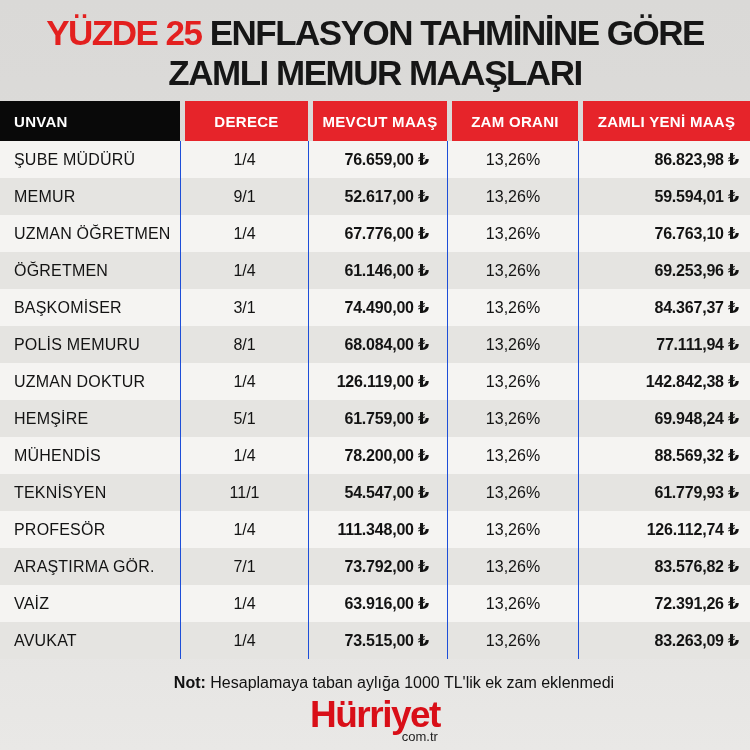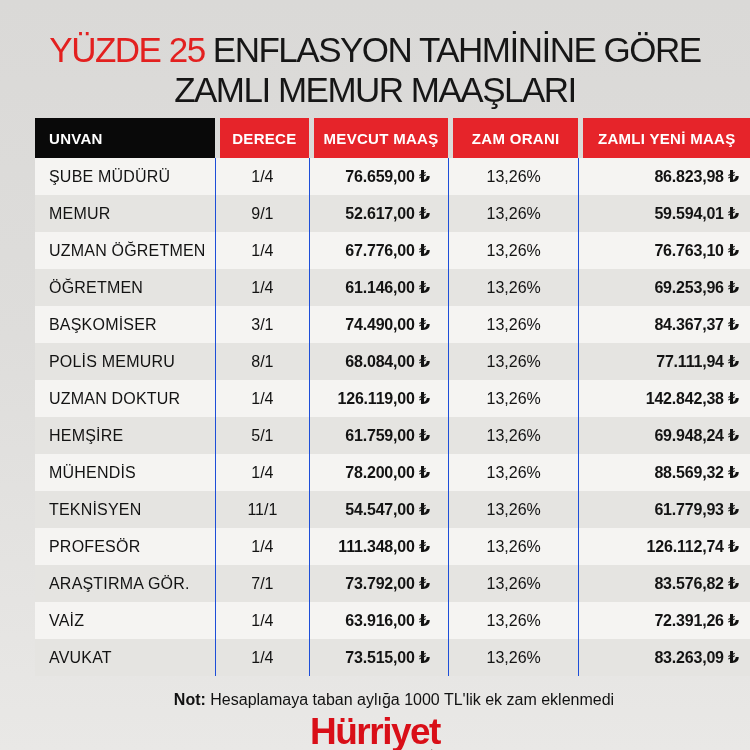--- a/index.html
+++ b/index.html
@@ -7,51 +7,51 @@
     width:750px; height:750px;
     font-family:"Liberation Sans","DejaVu Sans",sans-serif;
     color:#141414;
   }
   .page {
     width:750px; height:750px; overflow:hidden;
     background:linear-gradient(180deg,#dad9d7 0%,#dedddb 45%,#e9e8e6 100%);
   }
   
   .title {
-    padding-top:30px;
+    padding-top:13px;
     text-align:center;
-    font-weight:normal;
+    font-weight:bold;
     font-size:35px;
     line-height:40px;
     letter-spacing:-1.5px;
     color:#161616;
   }
   .title .hl { color:#e3201f; }
   
-  .tbl { margin-top:8px;padding-left:35px; }
+  .tbl { margin-top:8px; }
   .thead { display:flex; height:40px; }
   .th {
     box-sizing:border-box;
     display:flex; align-items:center; justify-content:center;
     background:#e6242a; background-clip:padding-box;
     color:#ffffff; font-weight:bold; font-size:15px; letter-spacing:0.3px;
   }
   .th.c1 { background:#090909; justify-content:flex-start; padding-left:14px; }
   .th:not(.c1){ border-left:5px solid transparent; }
   .row { display:flex; height:37px;text-align:right; }
   .row.light { background:#f5f4f2; }
   .row.dark  { background:#e5e4e1; }
   .td {
     box-sizing:border-box;
     display:flex; align-items:center;
     font-size:16px; color:#131313;
   }
   .td:not(.c1){ border-left:1px solid #1d4ed8; }
   .c1 { width:180px; }
-  .c2 { width:95px; }
+  .c2 { width:128px; }
   .c3 { width:139px; }
   .c4 { width:131px; }
   .c5 { width:172px; }
   .td.c1 { padding-left:14px; letter-spacing:0.2px; }
   .td.c2 { justify-content:center; }
   .td.c3 { justify-content:flex-end; padding-right:18px; font-weight:bold; letter-spacing:-0.2px; }
   .td.c4 { justify-content:center; }
   .td.c5 { justify-content:flex-end; padding-right:11px; font-weight:bold; letter-spacing:-0.2px; }
   
   .note {

